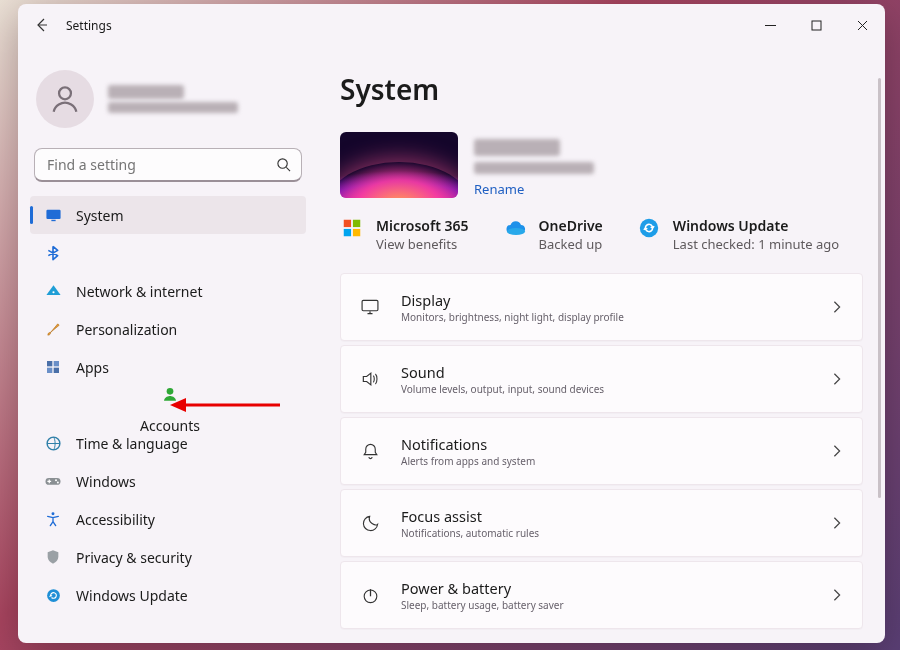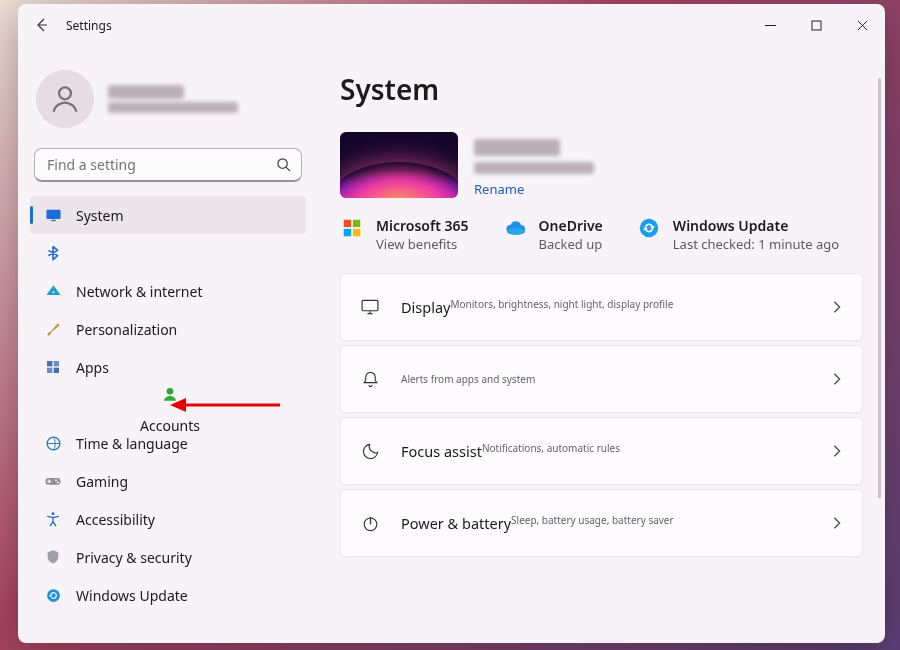--- a/index.html
+++ b/index.html
@@ -96,21 +96,21 @@
   .status-title { font-size:14px; font-weight:600; color:#1b1b1b; }
   .status-sub { font-size:13px; color:#5f5a5d; }
   .cards { display:flex; flex-direction:column; gap:4px; }
   .card {
     background:#fdfbfd; border:1px solid #eee6ec; border-radius:4px;
     height:68px; display:flex; align-items:center;
     padding: 0 18px; gap:20px;
     box-shadow: 0 1px 0 rgba(0,0,0,0.02);
   }
   .card-icon { width:22px; height:22px; display:flex; align-items:center; justify-content:center; color:#333;}
-  .card-text { display:flex; flex-direction:row; }
+  .card-text { display:flex; flex-direction:column; }
   .card-title { font-size:14.5px; color:#1b1b1b; }
   .card-sub { font-size:10px; color:#67616b; }
   .chev { margin-left:auto; color:#555; }
   
   .scroll-ind {
     position:absolute; right:4px; top:74px; width:3px; height:420px;
     background:#c9c1c7; border-radius:3px;
   }
   svg { display:block; }
 </style>
@@ -237,21 +237,21 @@
           </div>
           <div class="navitem">
             <span class="navicon">
               <svg width="18" height="18" viewBox="0 0 24 24">
                 <rect x="2" y="8" width="20" height="9" rx="4.5" fill="#8a8f93"></rect>
                 <circle cx="16" cy="11" r="1.3" fill="#fff"></circle>
                 <circle cx="18.5" cy="14" r="1.3" fill="#fff"></circle>
                 <path d="M7 10v5M4.5 12.5h5" stroke="#fff" stroke-width="1.6"></path>
               </svg>
             </span>
-  <span>Gaming</span>
+  <span>Windows</span>
           </div>
           <div class="navitem">
             <span class="navicon">
               <svg width="16" height="16" viewBox="0 0 24 24">
                 <circle cx="12" cy="4" r="2.2" fill="#1f6cd6"></circle>
                 <path d="M4 8l8 2 8-2M12 10v6m0 0-4 6m4-6 4 6" stroke="#1f6cd6" stroke-width="2" fill="none" stroke-linecap="round"></path>
               </svg>
             </span>
   <span>Accessibility</span>
           </div>
@@ -341,25 +341,43 @@
      <div class="card-sub">Monitors, brightness, night light, display profile</div>
    </div>
    <div class="chev">
               <svg width="14" height="14" viewBox="0 0 16 16">
                 <path d="M5 2l6 6-6 6" fill="none" stroke="#444" stroke-width="1.4"></path>
               </svg>
             </div>
           </div>
           <div class="card">
             <div class="card-icon">
+              <svg width="20" height="20" viewBox="0 0 24 24">
+                <path d="M4 9v6h4l5 4V5L8 9H4z" fill="none" stroke="#333" stroke-width="1.4"></path>
+                <path d="M16 8c1.5 1.5 1.5 6.5 0 8M18.5 6c2.5 2.5 2.5 9.5 0 12" fill="none" stroke="#333" stroke-width="1.3"></path>
+              </svg>
+            </div>
+   <div class="card-text">
+     <div class="card-title">Sound</div>
+     <div class="card-sub">Volume levels, output, input, sound devices</div>
+   </div>
+   <div class="chev">
+              <svg width="14" height="14" viewBox="0 0 16 16">
+                <path d="M5 2l6 6-6 6" fill="none" stroke="#444" stroke-width="1.4"></path>
+              </svg>
+            </div>
+          </div>
+          <div class="card">
+            <div class="card-icon">
               <svg width="19" height="19" viewBox="0 0 24 24">
                 <path d="M12 3a6 6 0 0 0-6 6v4l-2 3h16l-2-3V9a6 6 0 0 0-6-6zM10 19a2 2 0 0 0 4 0" fill="none" stroke="#333" stroke-width="1.4"></path>
               </svg>
             </div>
    <div class="card-text">
+     <div class="card-title">Notifications</div>
      <div class="card-sub">Alerts from apps and system</div>
    </div>
    <div class="chev">
               <svg width="14" height="14" viewBox="0 0 16 16">
                 <path d="M5 2l6 6-6 6" fill="none" stroke="#444" stroke-width="1.4"></path>
               </svg>
             </div>
           </div>
           <div class="card">
             <div class="card-icon">

